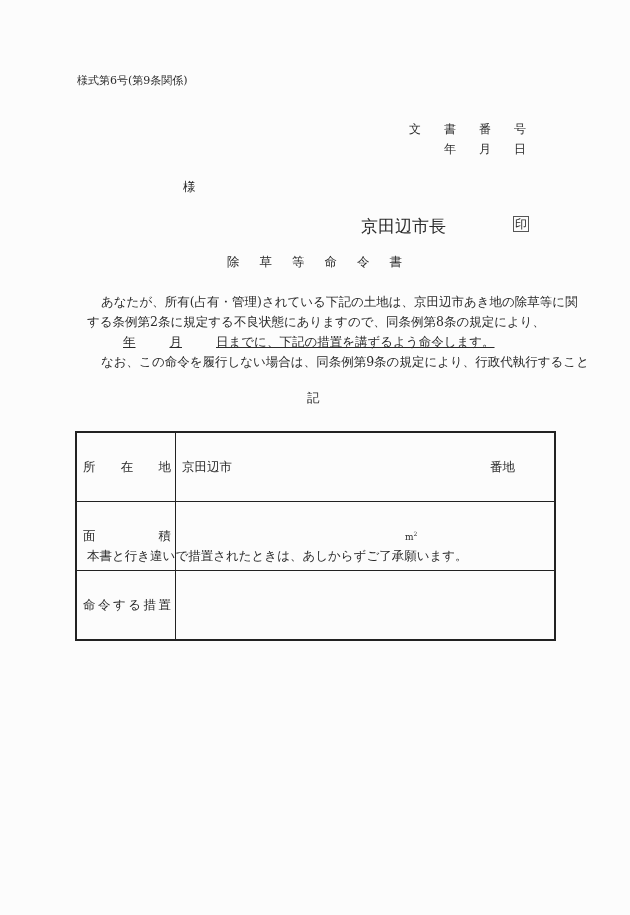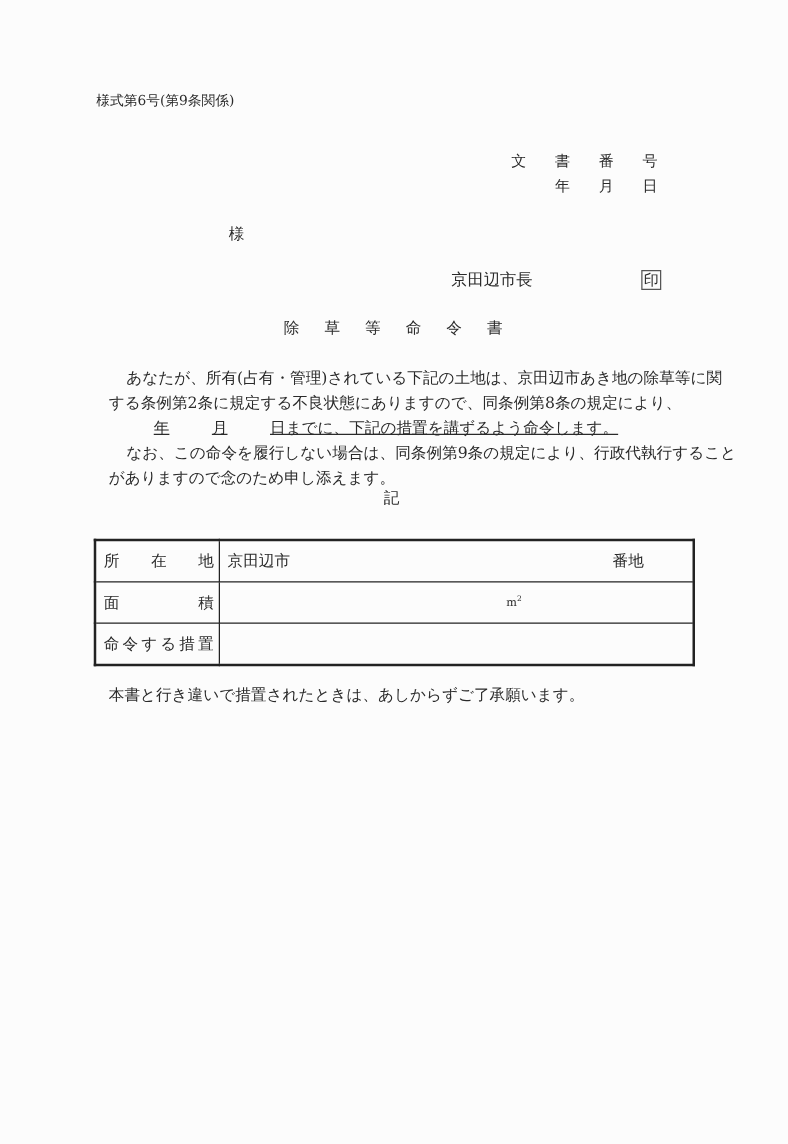--- a/index.html
+++ b/index.html
@@ -23,21 +23,21 @@
     .doc-no-row { left: 409px; top: 123px; display: flex; }
     .doc-no-row span { display: inline-block; width: 35px; }
     .doc-no-row span:last-child { width: auto; }
 
     .date-row { left: 444px; top: 143px; display: flex; }
     .date-row span { display: inline-block; width: 35px; }
     .date-row span:last-child { width: auto; }
 
     .addressee { left: 183px; top: 181px; font-size: 12.5px; }
 
-    .issuer { left: 361px; top: 218px; font-size: 13px; }
+    .issuer { left: 361px; top: 218px; font-size: 17px; }
     .seal {
       left: 513px; top: 216px;
       border: 1px solid #555;
       padding: 1px 1px;
       font-size: 12px;
       line-height: 1;
     }
 
     .title { left: 227px; top: 256px; display: flex; font-size: 12.5px; }
     .title span { display: inline-block; width: 32.5px; }
@@ -61,21 +61,21 @@
       position: absolute;
       left: 75px; top: 431px;
       width: 481px;
       border-collapse: collapse;
       border: 2px solid #222;
       font-size: 12.5px;
     }
     table.detail td {
       border: 1.5px solid #222;
       height: 32px;
-      padding: 0 5px;
+      padding: 18px 5px;
       vertical-align: middle;
     }
     table.detail td.label {
       width: 88px;
       padding: 0 4px 0 6px;
     }
     .label-spread { display: flex; justify-content: space-between; }
     .value-cell { position: relative; }
     .value-left { position: absolute; left: 6px; top: 50%; transform: translateY(-50%); }
     .value-right { position: absolute; left: 314px; top: 50%; transform: translateY(-50%); }
@@ -116,21 +116,20 @@
     <span>命</span>
     <span>令</span>
     <span>書</span>
   </div>
 
   <div class="abs body-text">
     <span class="line indent1">あなたが、所有(占有・管理)されている下記の土地は、京田辺市あき地の除草等に関</span>
     <span class="line">する条例第2条に規定する不良状態にありますので、同条例第8条の規定により、</span>
     <span class="line date-line"><span>年</span><span class="gap"></span><span>月</span><span class="gap"></span><span>日までに、下記の措置を講ずるよう命令します。</span></span>
     <span class="line indent1">なお、この命令を履行しない場合は、同条例第9条の規定により、行政代執行すること</span>
-    <span class="line">がありますので念のため申し添えます。</span>
   </div>
 
   <div class="abs ki">記</div>
 
   <table class="detail">
     <tbody>
         <tr>
       <td class="label">
         <div class="label-spread">
           <span>所</span>

